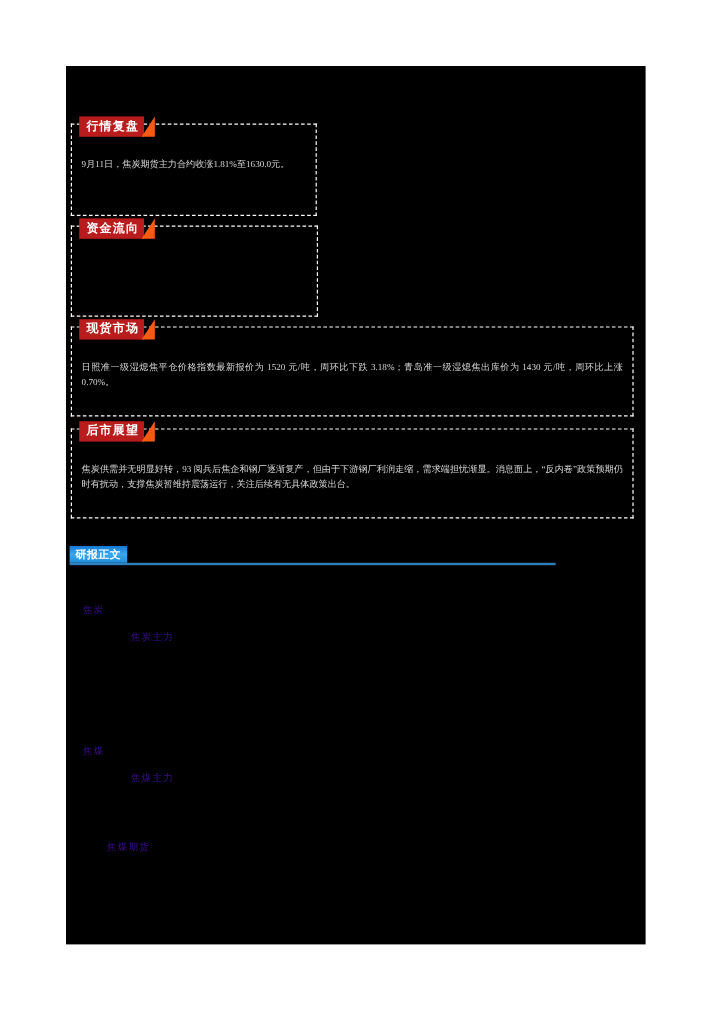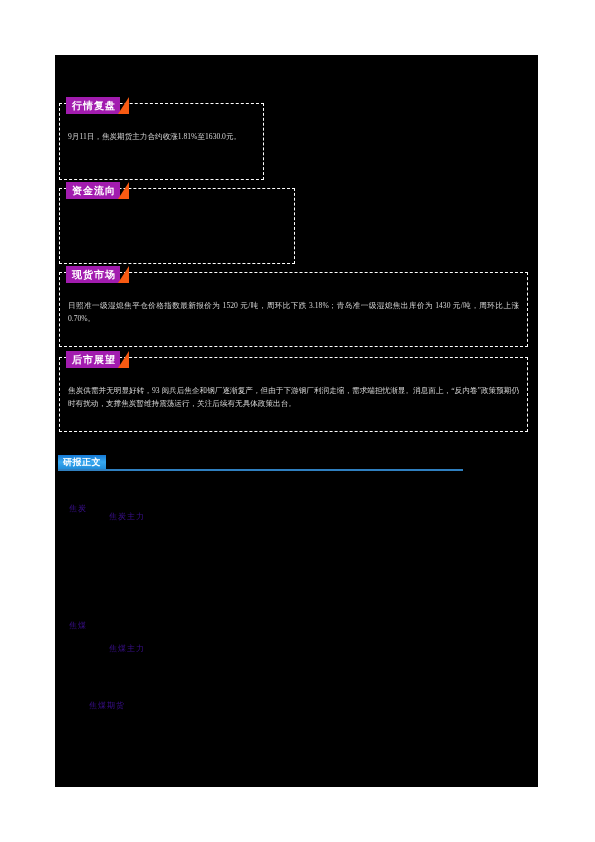--- a/index.html
+++ b/index.html
@@ -39,21 +39,21 @@
     left: 6px;
     top: -9px;
     height: 17px;
   }
 
   .badge-orange {
     position: relative;
     display: inline-block;
     height: 17px;
     line-height: 17px;
-    background: #a21caf;
+    background: #b91c1c;
     color: #ffffff;
     font-size: 10px;
     font-weight: bold;
     letter-spacing: 1px;
     padding: 0 4px 0 6px;
     font-family: "Liberation Sans", "DejaVu Sans", sans-serif;
     white-space: nowrap;
   }
   .badge-orange::after {
     content: "";
@@ -74,21 +74,21 @@
     top: 26px;
     color: #d8d8d8;
     font-size: 7.6px;
     line-height: 13px;
     text-align: justify;
     font-family: "Liberation Serif", "DejaVu Serif", serif;
   }
 
   
   #card-market-review   { left: 4px;  top: 48px;  width: 205px; height: 77px; }
-  #card-fund-flow       { left: 4px;  top: 133px; width: 236px; height: 76px; }
+  #card-fund-flow       { left: 4px;  top: 133px; width: 206px; height: 76px; }
   #card-spot-market     { left: 4px;  top: 217px; width: 469px; height: 75px; }
   #card-outlook         { left: 4px;  top: 302px; width: 469px; height: 75px; }
 
   
   #report-section {
     position: absolute;
     left: 0px;
     top: 400px;
     width: 483px;
   }
@@ -131,21 +131,21 @@
     position: absolute;
     color: #3b0f8f;
     font-size: 8px;
     font-family: "Liberation Serif", "DejaVu Serif", serif;
     letter-spacing: 1px;
     white-space: nowrap;
     cursor: pointer;
   }
 
   #link-coke          { left: 14px; top: 448px; }
-  #link-coke-main     { left: 54px; top: 456px; text-align: right; }
+  #link-coke-main     { left: 54px; top: 470px; text-align: right; }
   #link-coking-coal   { left: 14px; top: 565px; }
   #link-coking-main   { left: 54px; top: 588px; }
   #link-coking-fut    { left: 34px; top: 645px; }
 </style>
 </head>
 <body>
 
 <div id="article-canvas">
 
   <div class="summary-card" id="card-market-review">

